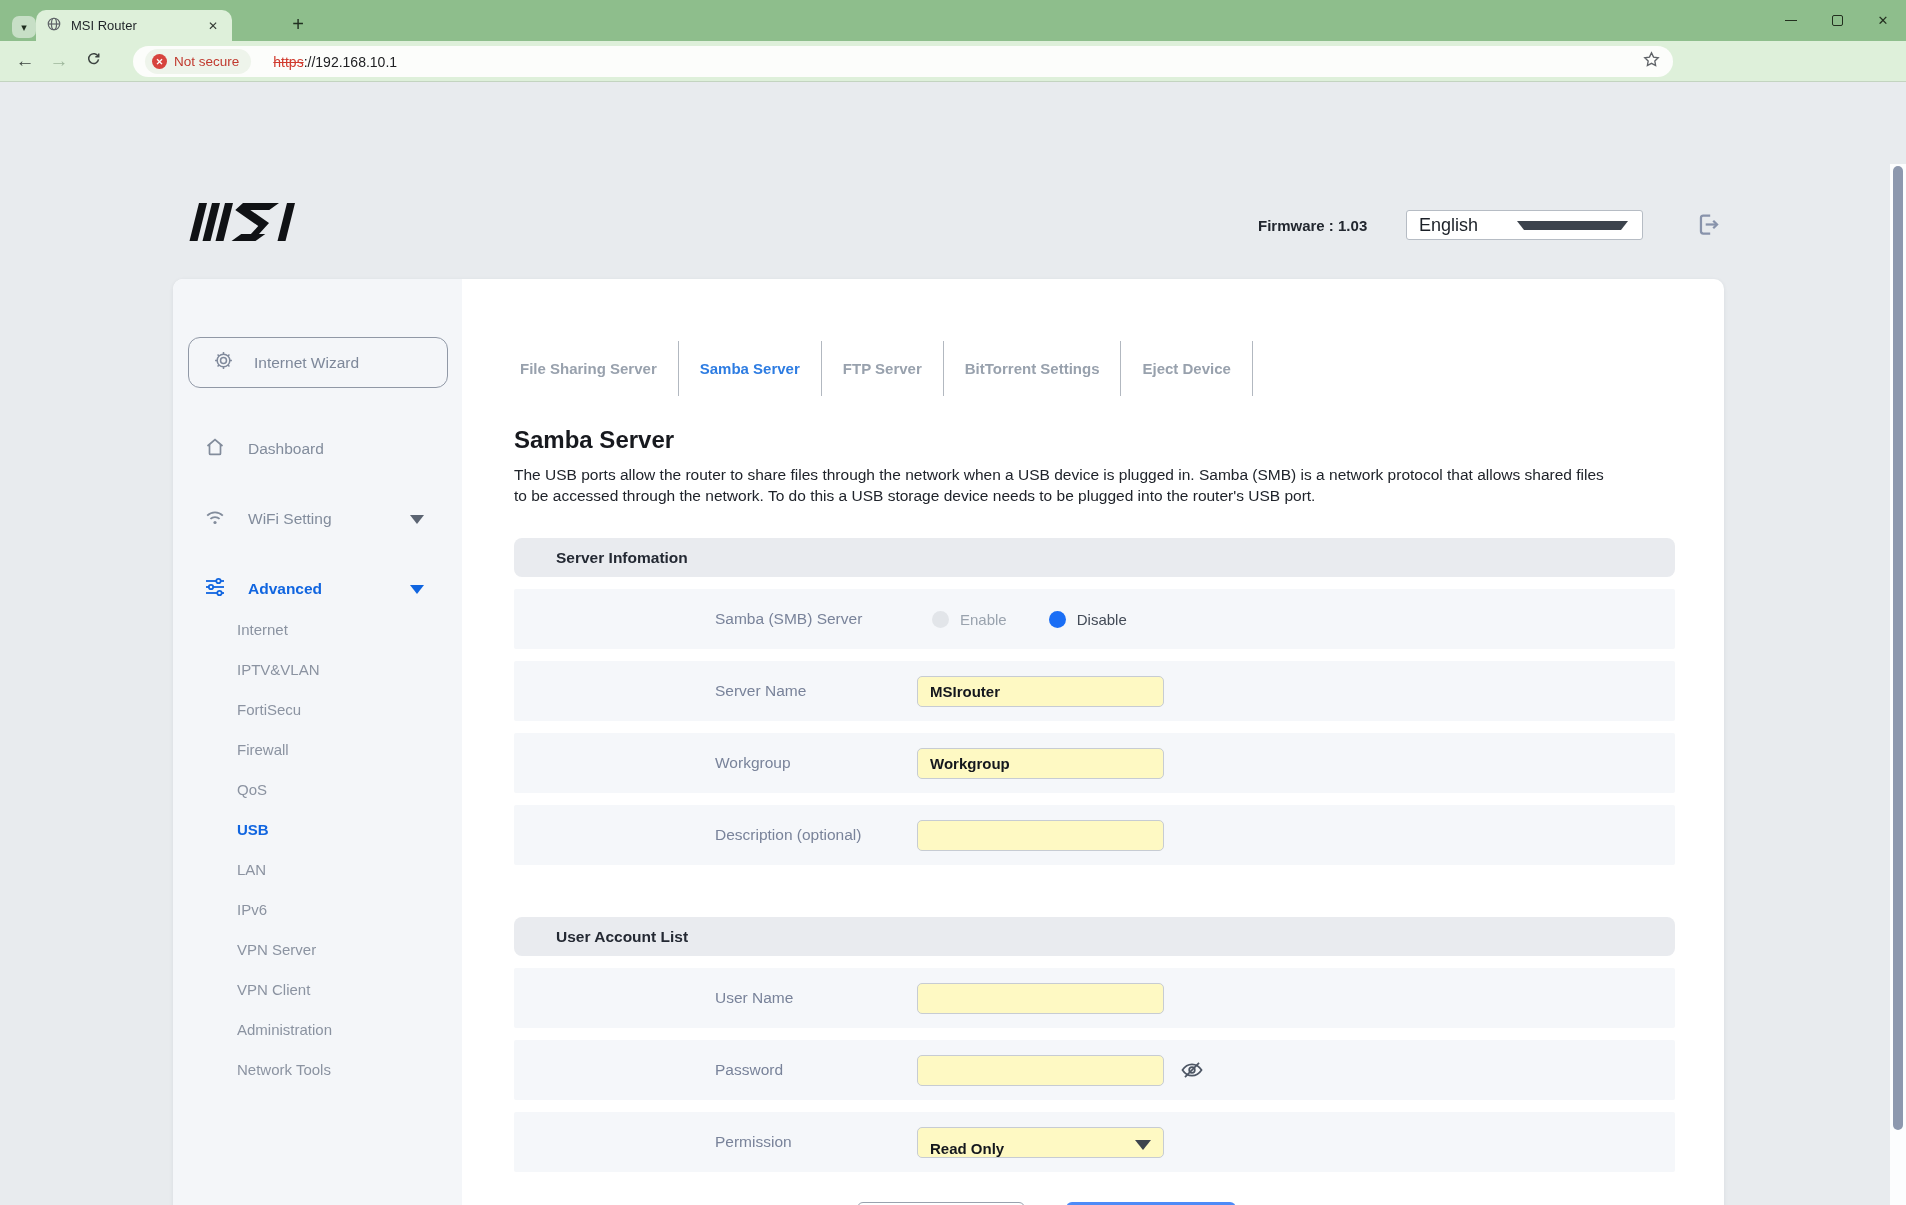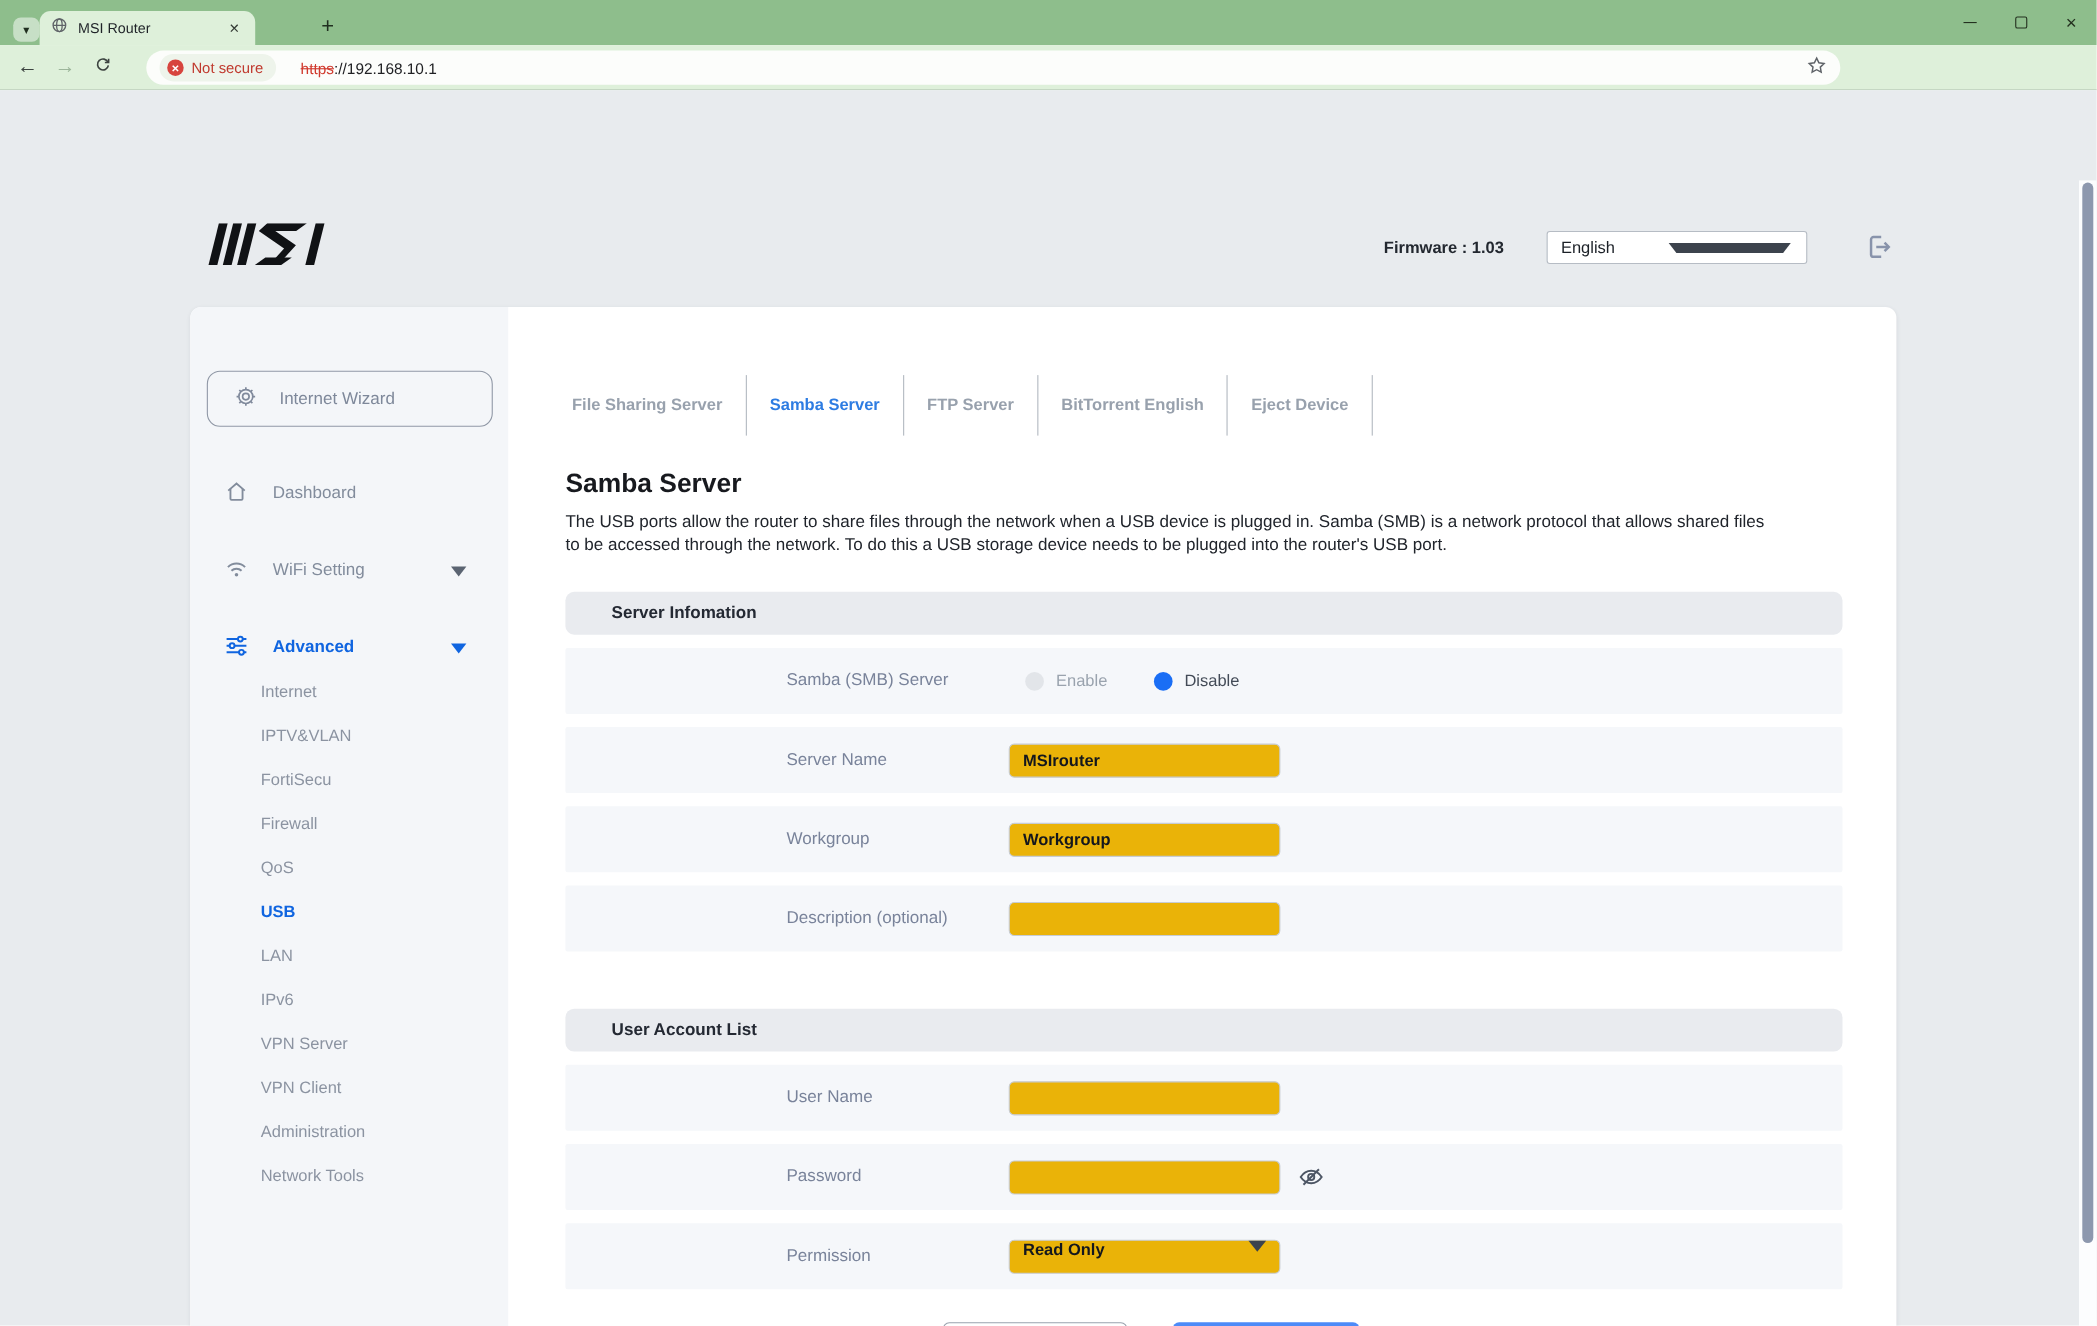--- a/index.html
+++ b/index.html
@@ -42,21 +42,21 @@
   .avatar { width:25px; height:25px; border-radius:50%; background:#5a68c2; color:#fff; font-size:12px; font-weight:bold;
     display:flex; align-items:center; justify-content:center; }
   .kebab { font-size:16px; color:#3c4340; letter-spacing:0; }
 
   
   .page { position:absolute; left:0; top:82px; width:1906px; height:1123px; background:#e8ebee; }
   .logo { position:absolute; left:188px; top:121px; }
   .fw { position:absolute; left:1258px; top:135px; width:124px; text-align:left; font-size:15px; font-weight:bold; color:#22272f; }
   .langsel { position:absolute; left:1406px; top:128px; width:237px; height:30px; background:#fff;
     border:1px solid #b6bcc4; border-radius:3px; display:flex; align-items:center; padding:0 14px 0 12px; }
-  .langsel span { font-size:15px; color:#1b2027; flex:1; }
+  .langsel span { font-size:18px; color:#1b2027; flex:1; }
   .tri { width:0; height:0; border-left:7px solid transparent; border-right:7px solid transparent; border-top:9px solid #3c434d; }
   .logout { position:absolute; left:1695px; top:129px; }
 
   .card { position:absolute; left:173px; top:197px; width:1551px; height:1008px; background:#fff;
     border-radius:10px 10px 0 0; box-shadow:0 1px 4px rgba(40,50,70,.08); overflow:hidden; }
   .sidebar { position:absolute; left:0; top:0; width:289px; height:100%; background:#f4f6f9; }
   .wizardbox { position:absolute; left:15px; top:58px; width:260px; height:51px; border:1.5px solid #9098a6;
     border-radius:12px; display:flex; align-items:center; }
   .wizardbox .ic { margin-left:23px; }
   .wizardbox .lbl { margin-left:19px; font-size:15.5px; color:#7e889a; }
@@ -77,22 +77,22 @@
     font-size:15px; font-weight:600; color:#98a1ad; white-space:nowrap; }
   .ptab:first-child { padding-left:6px; }
   .ptab.active { color:#2d7ce2; }
   h1.pagetitle { margin-top:30px; font-size:24px; color:#17191e; }
   .desc { margin-top:10px; font-size:15.5px; line-height:21px; color:#20242b; }
   .secheader { margin-top:32px; height:39px; background:#e9ebef; border-radius:8px;
     display:flex; align-items:center; padding-left:42px; font-size:15.5px; font-weight:600; color:#242933; }
   .secheader.second { margin-top:52px; }
   .frow { margin-top:12px; height:60px; background:#f5f7fa; border-radius:2px; display:flex; align-items:center; }
   .frow .flabel { margin-left:201px; width:202px; font-size:15.5px; color:#79839a; }
-  .fld { width:247px; height:31px; background:#eab308; border:1.5px solid #c7ccd3; border-radius:5px;
-    font-size:15px; font-weight:bold; color:#14171d; padding:0 12px; font-family:"Liberation Sans",sans-serif; }
+  .fld { width:247px; height:31px; background:#fef9c3; border:1.5px solid #c7ccd3; border-radius:5px;
+    font-size:15px; font-weight:bold; color:#14171d; padding:12px 12px; font-family:"Liberation Sans",sans-serif; }
   .selectbox { display:flex; align-items:flex-start; justify-content:space-between; }
   .selectbox .tri { border-left-width:8px; border-right-width:8px; border-top-width:10px; }
   .radios { display:flex; align-items:center; margin-left:15px; }
   .radio-dot { width:17px; height:17px; border-radius:50%; }
   .radio-dot.off { background:#e2e5e9; }
   .radio-dot.on { background:#1a6ef5; }
   .radio-lab { margin-left:11px; font-size:15px; }
   .radio-lab.off { color:#9aa3ae; }
   .radio-lab.on { color:#434b57; }
   .radio-gap { width:42px; }
@@ -267,21 +267,21 @@
         </div>
       </div>
     </div>
 
     <div class="content">
 
       <div class="tabsrow">
         <div class="ptab">File Sharing Server</div>
         <div class="ptab active">Samba Server</div>
         <div class="ptab">FTP Server</div>
-        <div class="ptab">BitTorrent English</div>
+        <div class="ptab">BitTorrent Settings</div>
         <div class="ptab">Eject Device</div>
       </div>
 
       <h1 class="pagetitle">Samba Server</h1>
       <div class="desc">
         <div>The USB ports allow the router to share files through the network when a USB device is plugged in. Samba (SMB) is a network protocol that allows shared files</div>
         <div>to be accessed through the network. To do this a USB storage device needs to be plugged into the router's USB port.</div>
       </div>
 
       <div class="secheader">Server Infomation</div>

